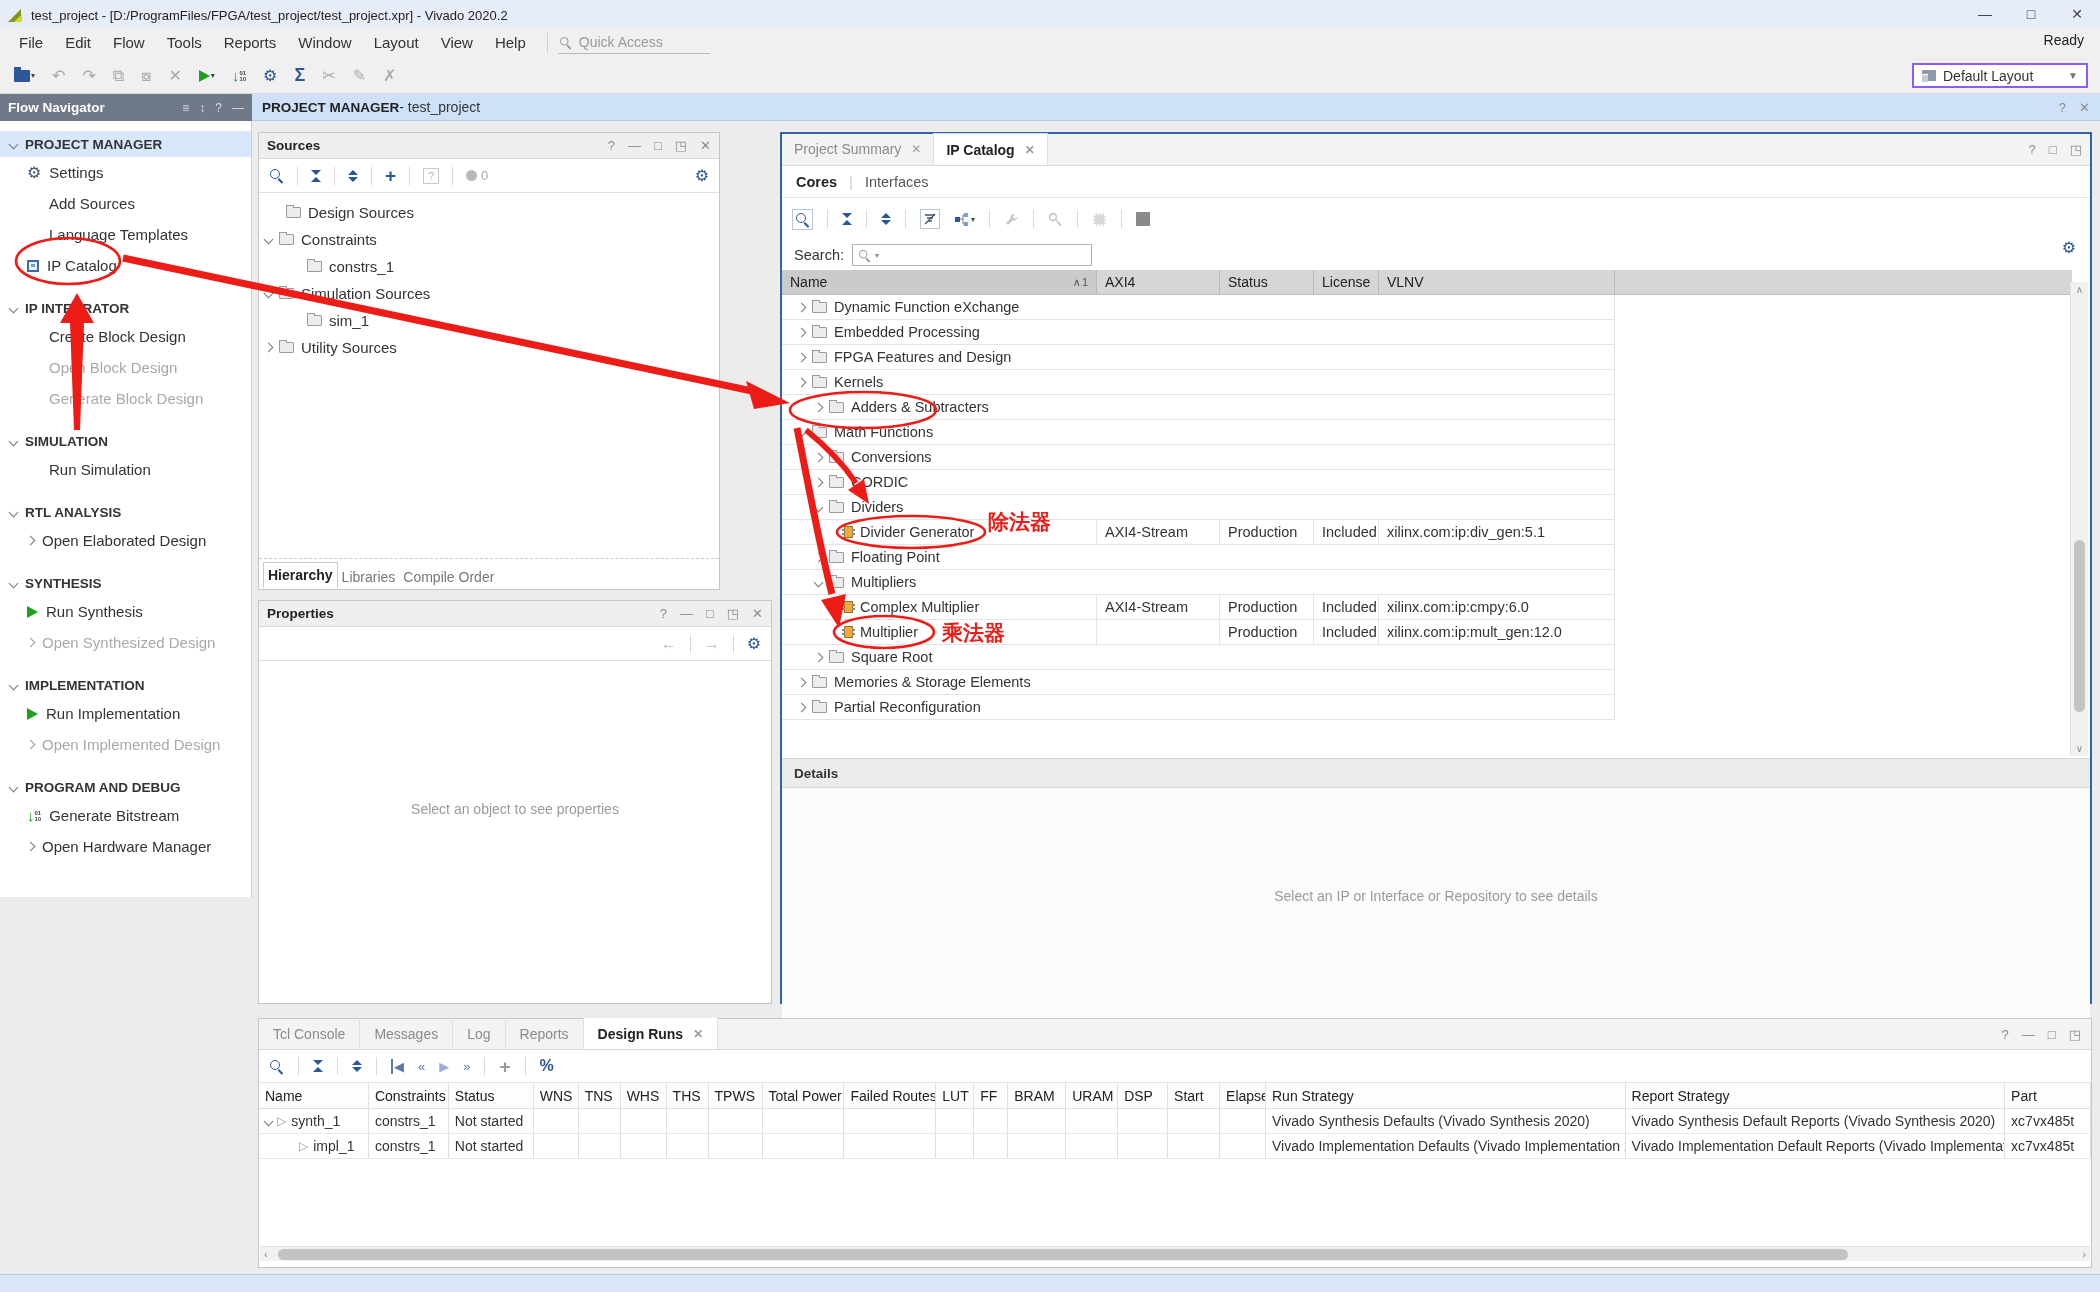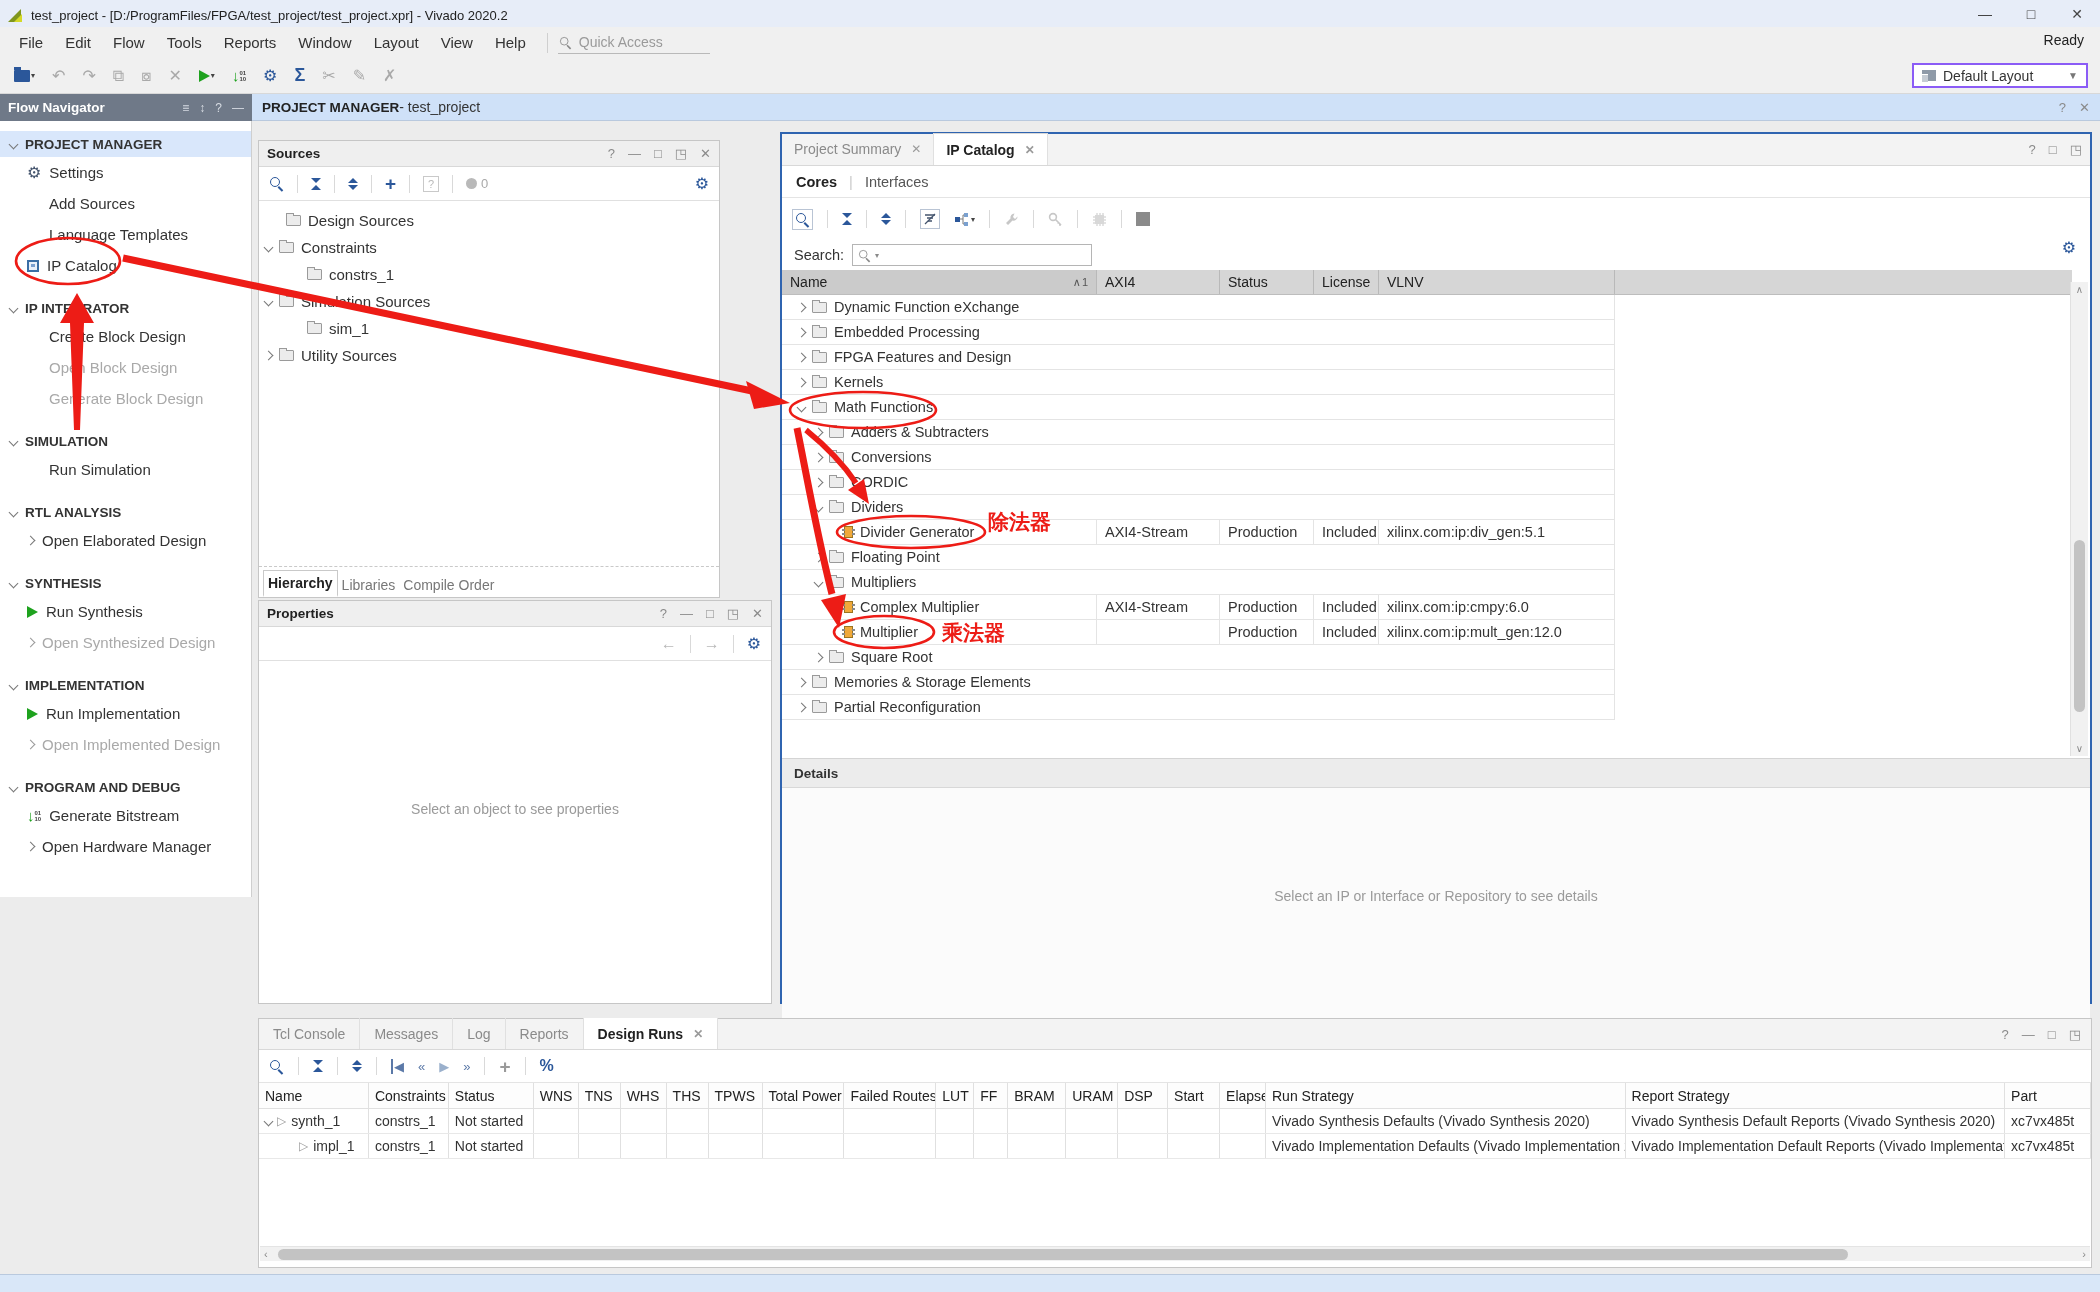--- a/index.html
+++ b/index.html
@@ -99,21 +99,21 @@
 
   .folder-ic { display:inline-block; width:15px; height:11px; background:#ececec; border:1px solid #9a9a9a;
                border-radius:1px; position:relative; flex:none; }
   .folder-ic::before { content:""; position:absolute; top:-3px; left:-1px; width:6px; height:2px;
                        background:#ececec; border:1px solid #9a9a9a; border-bottom:none; }
   .ip-ic { display:inline-block; width:9px; height:12px; background:#f0a93a; border:1px solid #9a7420; position:relative; flex:none; }
   .ip-ic::before { content:""; position:absolute; left:-3px; top:2px; width:3px; height:2px; background:#8a8a8a; box-shadow:0 4px 0 #8a8a8a; }
   .ip-ic::after  { content:""; position:absolute; right:-3px; top:2px; width:3px; height:2px; background:#8a8a8a; box-shadow:0 4px 0 #8a8a8a; }
 
   
-  #sources { left:258px; top:140px; width:462px; height:458px; }
+  #sources { left:258px; top:132px; width:462px; height:458px; }
   .src-tree { padding-top:6px; }
   .tree-row { height:27px; display:flex; align-items:center; gap:7px; font-size:15px; padding-left:6px; }
   .tree-row .sp { width:14px; flex:none; }
   .tree-row.lv2 { padding-left:48px; }
   .src-tabs { position:absolute; left:0; bottom:0; width:100%; height:31px; border-top:1px dashed #c9c9c9;
               display:flex; align-items:flex-end; padding-left:4px; background:#fff; }
   .src-tab { padding:4px 4px; font-size:14px; color:#777; }
   .src-tab.active { border:1px solid #c9c9c9; border-bottom:2px solid #fff; background:#fff; color:#222; font-weight:bold; }
 
   
@@ -601,35 +601,35 @@
             <span class="chev right"></span>
             <span class="folder-ic"></span>
             <span>Kernels</span>
           </span>
           <span class="cell ic-axi"></span>
           <span class="cell ic-status"></span>
           <span class="cell ic-lic"></span>
           <span class="cell ic-vlnv"></span>
         </div>
       <div class="cat-row plain">
+          <span class="cell namecell ic-name ind2">
+            <span class="chev right"></span>
+            <span class="folder-ic"></span>
+            <span>Adders &amp; Subtracters</span>
+          </span>
+          <span class="cell ic-axi"></span>
+          <span class="cell ic-status"></span>
+          <span class="cell ic-lic"></span>
+          <span class="cell ic-vlnv"></span>
+        </div>
+      <div class="cat-row plain">
           <span class="cell namecell ic-name ind1">
             <span class="chev"></span>
             <span class="folder-ic"></span>
             <span>Math Functions</span>
-          </span>
-          <span class="cell ic-axi"></span>
-          <span class="cell ic-status"></span>
-          <span class="cell ic-lic"></span>
-          <span class="cell ic-vlnv"></span>
-        </div>
-      <div class="cat-row plain">
-          <span class="cell namecell ic-name ind2">
-            <span class="chev right"></span>
-            <span class="folder-ic"></span>
-            <span>Adders &amp; Subtracters</span>
           </span>
           <span class="cell ic-axi"></span>
           <span class="cell ic-status"></span>
           <span class="cell ic-lic"></span>
           <span class="cell ic-vlnv"></span>
         </div>
       <div class="cat-row plain">
           <span class="cell namecell ic-name ind2">
             <span class="chev right"></span>
             <span class="folder-ic"></span>

